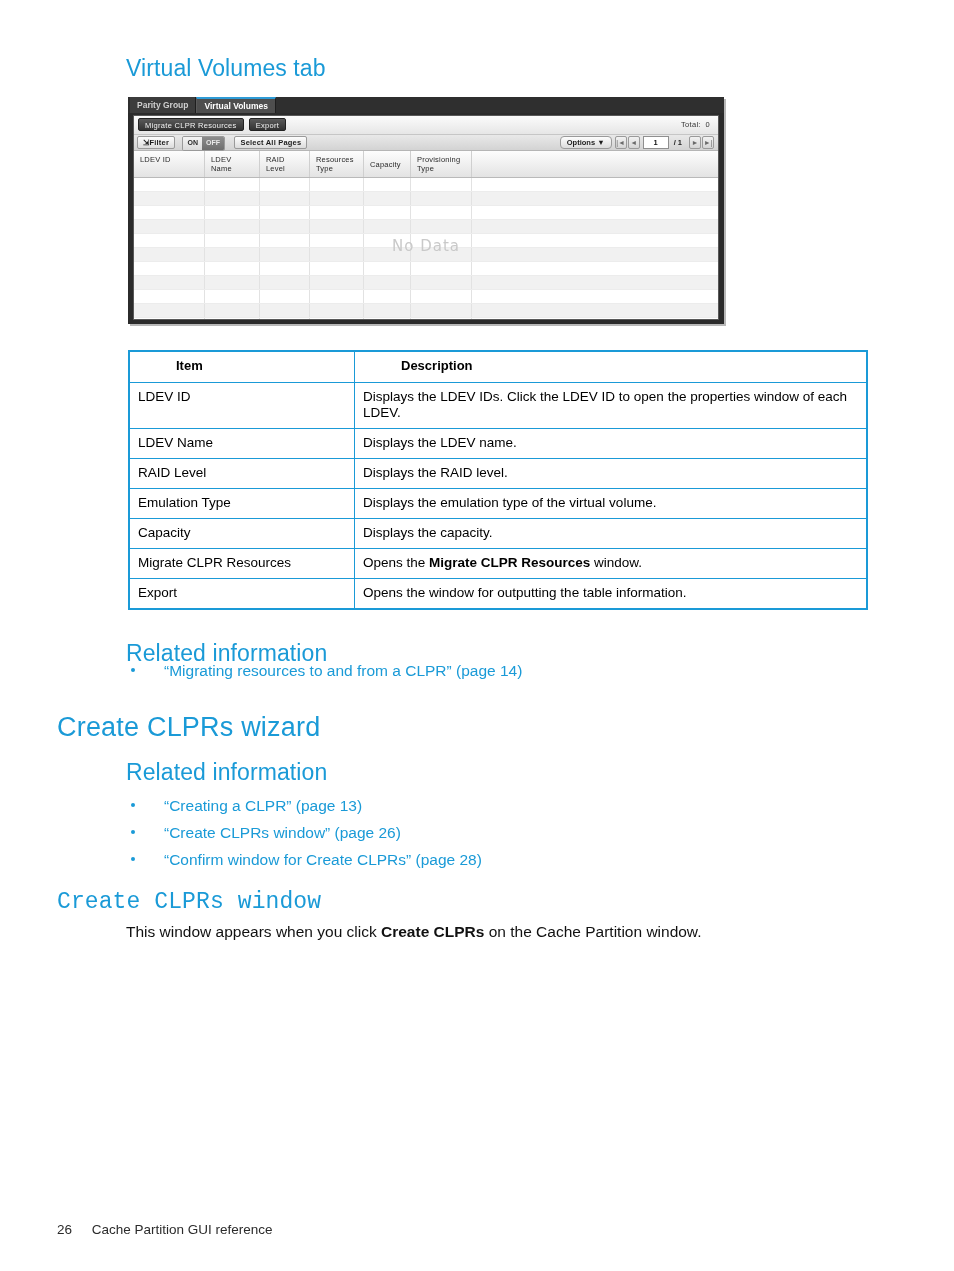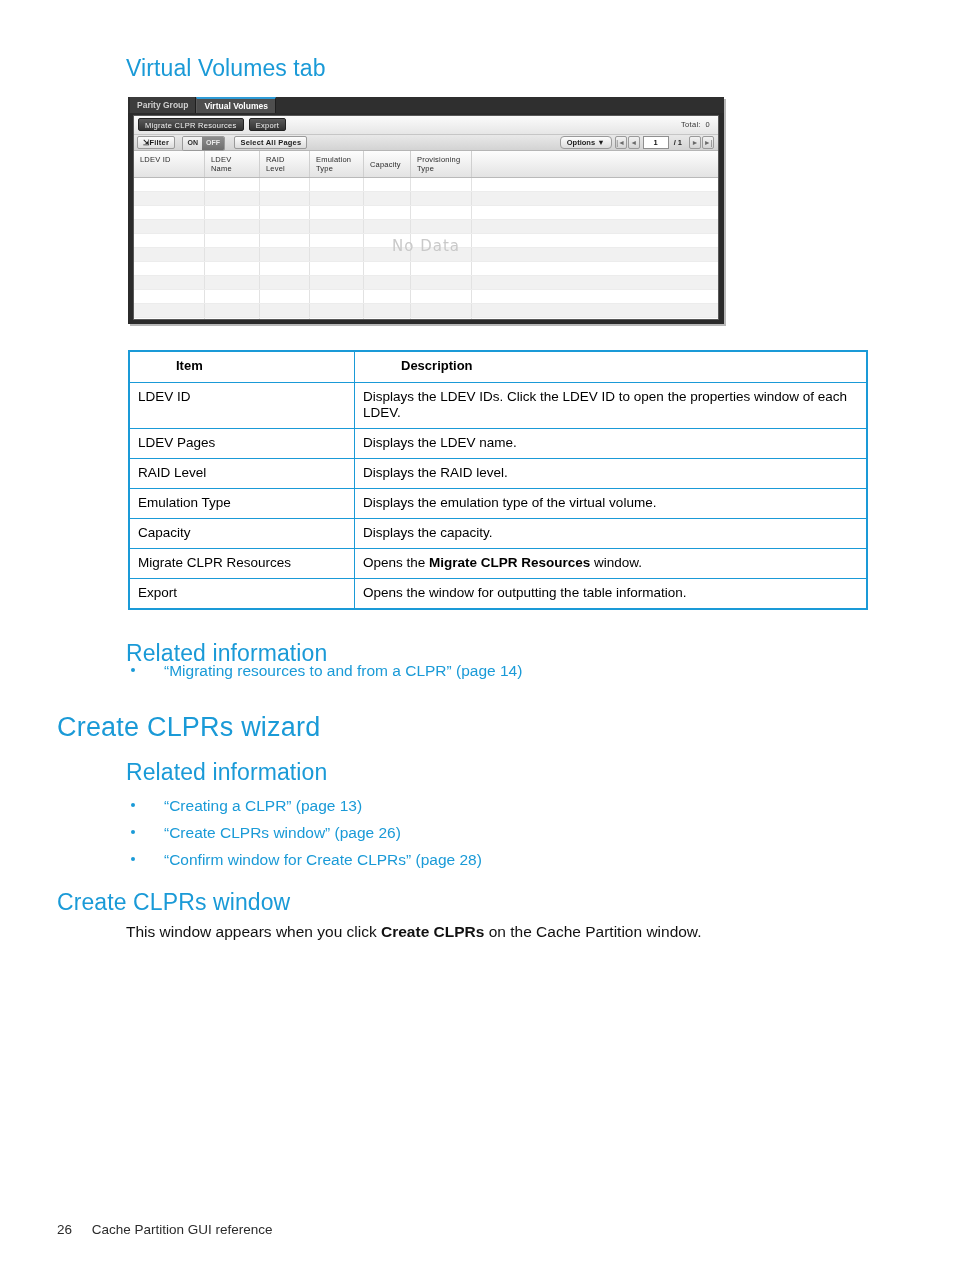--- a/index.html
+++ b/index.html
@@ -428,21 +428,21 @@
           </div>
           <div class="gui-th" style="width:55px;">
             <div>LDEV</div>
             <div>Name</div>
           </div>
           <div class="gui-th" style="width:50px;">
             <div>RAID</div>
             <div>Level</div>
           </div>
           <div class="gui-th" style="width:54px;">
-            <div>Emulation</div>
+            <div>Resources</div>
             <div>Type</div>
           </div>
           <div class="gui-th" style="width:47px;padding-top:9px;">
             <div>Capacity</div>
           </div>
           <div class="gui-th" style="width:61px;">
             <div>Provisioning</div>
             <div>Type</div>
           </div>
           <div class="gui-th" style="flex:1;border-right:none;"></div>
@@ -561,21 +561,21 @@
         <th class="col-item">Item</th>
         <th>Description</th>
       </tr>
     </thead>
     <tbody id="desc-body">
         <tr>
           <td class="col-item">LDEV ID</td>
           <td>Displays the LDEV IDs. Click the LDEV ID to open the properties window of each LDEV.</td>
         </tr>
         <tr>
-          <td class="col-item">LDEV Pages</td>
+          <td class="col-item">LDEV Name</td>
           <td>Displays the LDEV name.</td>
         </tr>
         <tr>
           <td class="col-item">RAID Level</td>
           <td>Displays the RAID level.</td>
         </tr>
         <tr>
           <td class="col-item">Emulation Type</td>
           <td>Displays the emulation type of the virtual volume.</td>
         </tr>
@@ -601,21 +601,21 @@
 
   <div class="h1" style="top:712px;">Create CLPRs wizard</div>
 
   <div class="h2" style="top:759px;">Related information</div>
   <ul class="bullet-list" id="links-2" style="top:792px;">
       <li><span class="dot"></span><span>“Creating a CLPR” (page 13)</span></li>
       <li><span class="dot"></span><span>“Create CLPRs window” (page 26)</span></li>
       <li><span class="dot"></span><span>“Confirm window for Create CLPRs” (page 28)</span></li>
     </ul>
 
-  <div class="h2b" style="top:889px;">Create CLPRs window</div>
+  <div class="h2b" style="top:889px;font-family:Liberation Mono, monospace;">Create CLPRs window</div>
 
   <div class="body-text" style="top:922px;" id="paragraph"><span>This window appears when you click </span><b>Create CLPRs</b><span> on the Cache Partition window.</span></div>
 
   <div class="footer">
     <span class="pg">26</span>
     <span>Cache Partition GUI reference</span>
   </div>
 
 </div>
 

